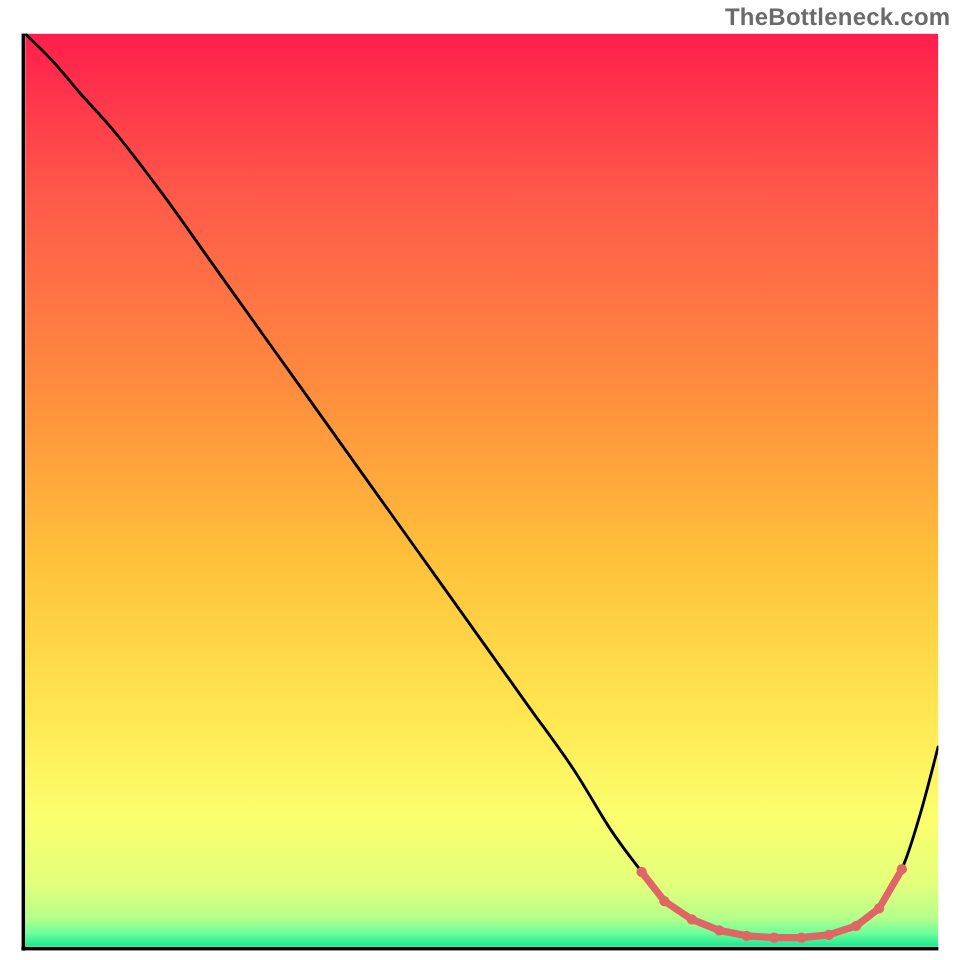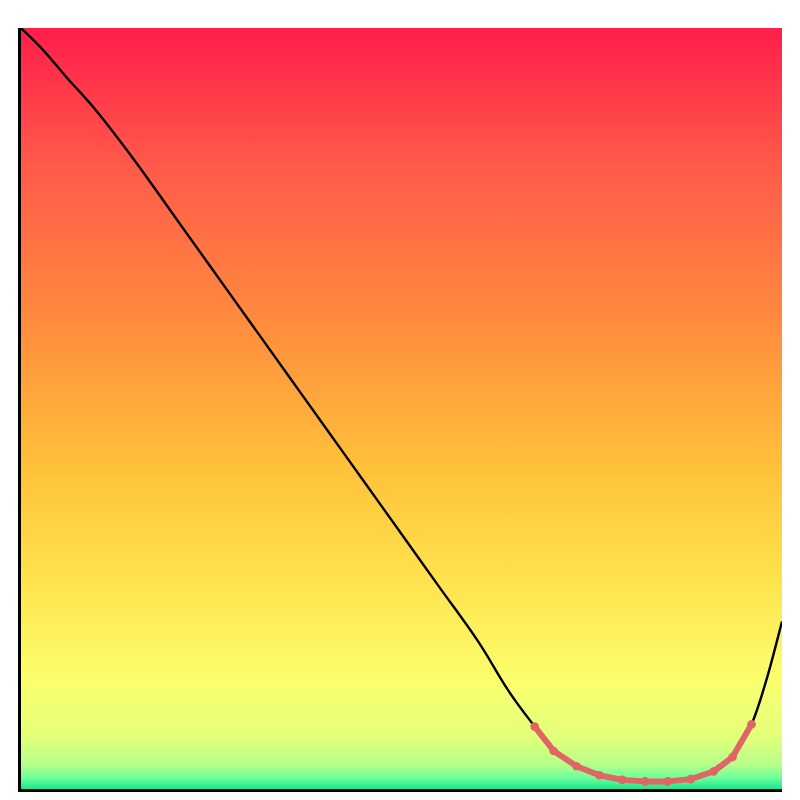--- a/index.html
+++ b/index.html
@@ -53,20 +53,21 @@
     stroke: #e06666;
     stroke-width: 6;
     stroke-linecap: round;
     stroke-linejoin: round;
   }
 </style>
 </head>
 <body>
 <div class="stage">
 
+  <div class="watermark">TheBottleneck.com</div>
 
   <div class="plot">
     <svg class="fill" viewBox="0 0 764 764" preserveAspectRatio="none">
       <defs>
         <linearGradient id="bg" x1="0" y1="0" x2="0" y2="1">
           <stop offset="0" stop-color="#ff1e4b"></stop>
           <stop offset="0.18" stop-color="#ff5a4a"></stop>
           <stop offset="0.38" stop-color="#ff8a3e"></stop>
           <stop offset="0.58" stop-color="#ffc23a"></stop>
           <stop offset="0.74" stop-color="#ffe650"></stop>

